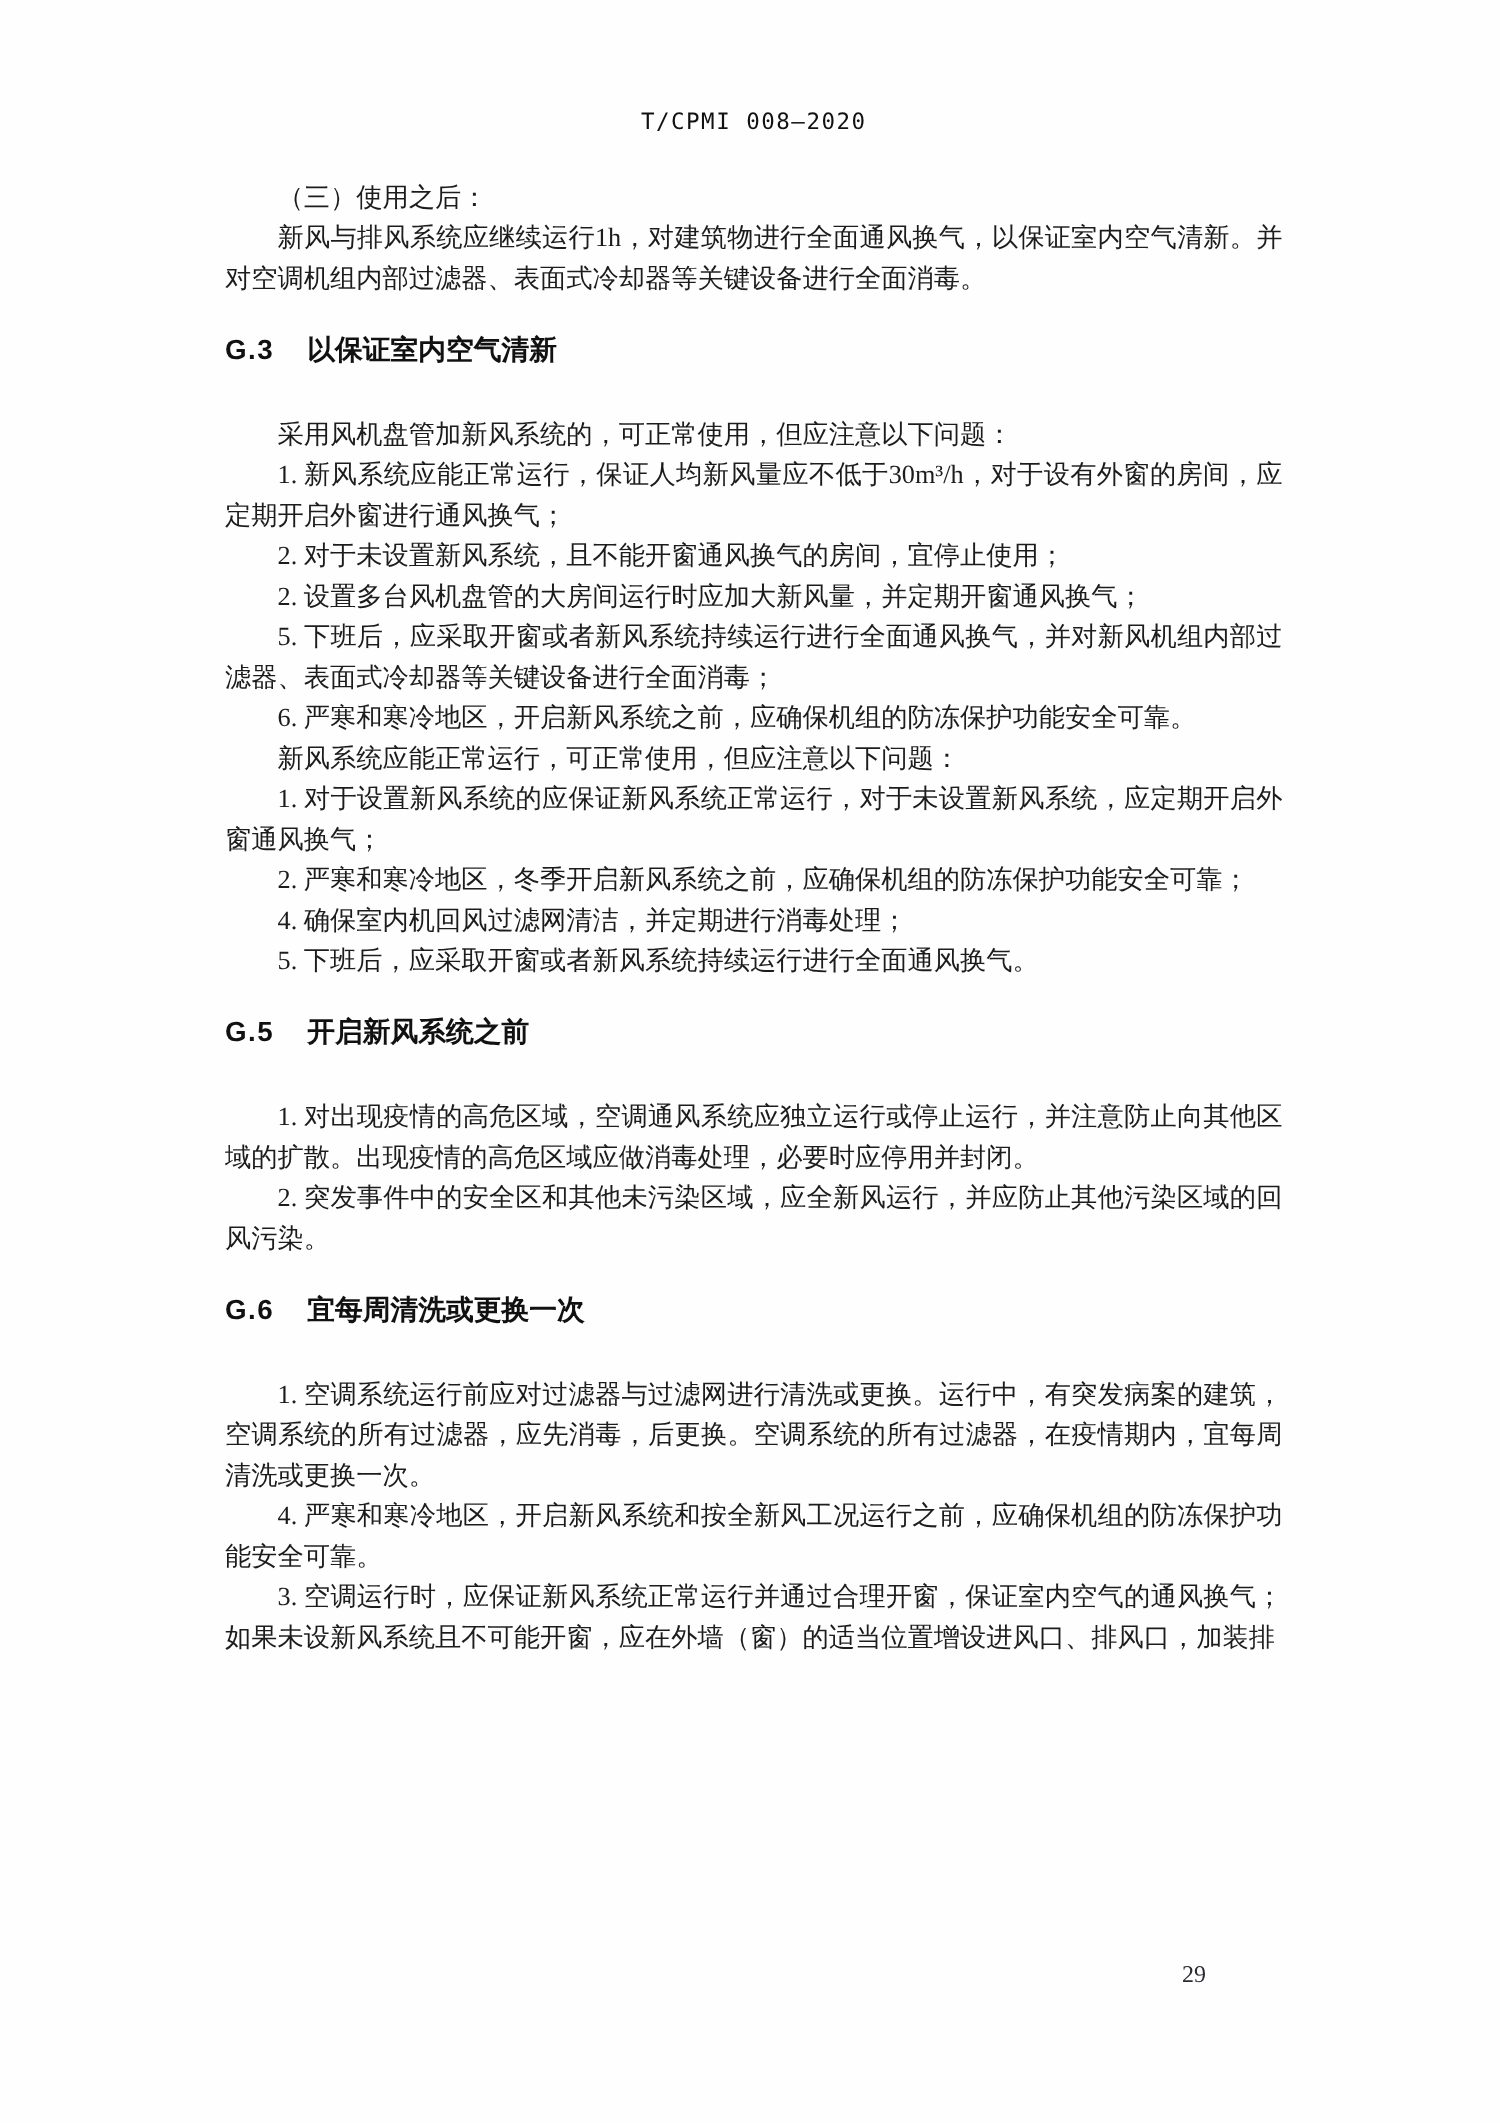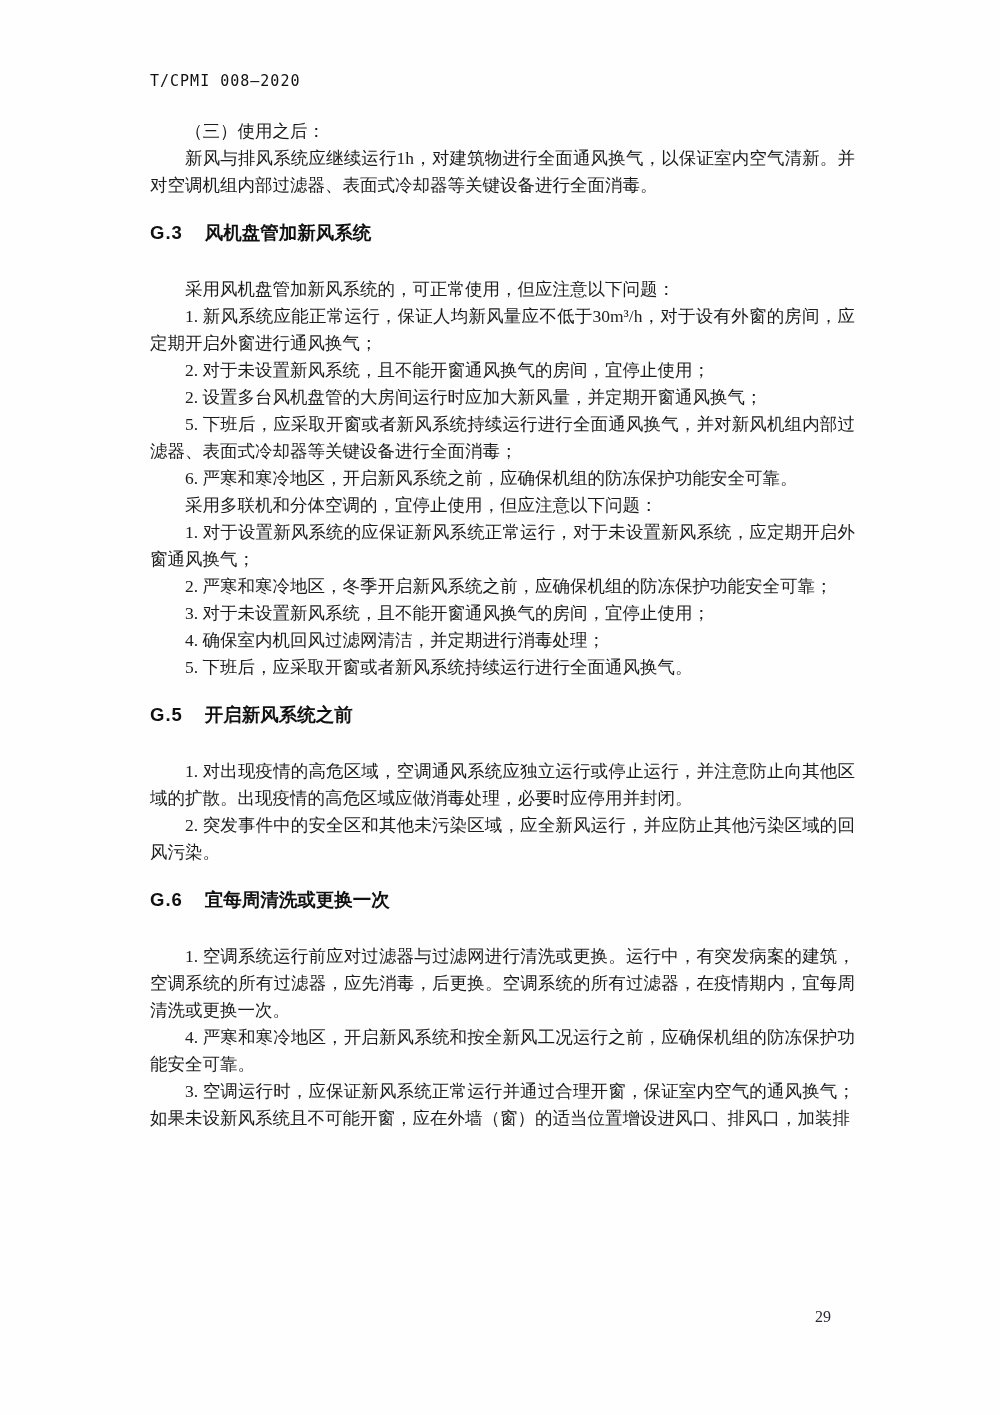--- a/index.html
+++ b/index.html
@@ -14,21 +14,21 @@
     background: #fefefe;
     color: #1c1c1c;
     font-family: "Liberation Serif", "DejaVu Serif", serif;
     overflow: hidden;
   }
   .doc-header {
     position: absolute;
     top: 72px;
     left: 150px;
     width: 705px;
-    text-align: left;
+    text-align: center;
     font-family: "DejaVu Sans Mono", "Liberation Mono", monospace;
     font-size: 15px;
     letter-spacing: 1px;
     color: #111;
   }
   .content {
     position: absolute;
     top: 118px;
     left: 150px;
     width: 705px;
@@ -52,51 +52,49 @@
   .sec-num {
     display: inline-block;
     margin-right: 22px;
     letter-spacing: 1px;
   }
   .page-number {
     position: absolute;
     top: 1308px;
     left: 788px;
     width: 70px;
-    text-align: center;
     font-size: 16px;
     color: #2a2a33;
   }
 </style>
 </head>
 <body>
 
 <div class="sheet">
 
   <div class="doc-header">T/CPMI 008—2020</div>
 
   <div class="content">
 
     <p class="body-para">（三）使用之后：</p>
     <p class="body-para">新风与排风系统应继续运行1h，对建筑物进行全面通风换气，以保证室内空气清新。并对空调机组内部过滤器、表面式冷却器等关键设备进行全面消毒。</p>
 
     <h2 class="section-heading">
-      <span class="sec-num">G.3</span><span class="sec-title">风机盘管加新风系统</span>
+      <span class="sec-num">G.3</span><span class="sec-title">以保证室内空气清新</span>
     </h2>
     <p class="body-para">采用风机盘管加新风系统的，可正常使用，但应注意以下问题：</p>
     <p class="body-para">1. 新风系统应能正常运行，保证人均新风量应不低于30m³/h，对于设有外窗的房间，应定期开启外窗进行通风换气；</p>
     <p class="body-para">2. 对于未设置新风系统，且不能开窗通风换气的房间，宜停止使用；</p>
     <p class="body-para">2. 设置多台风机盘管的大房间运行时应加大新风量，并定期开窗通风换气；</p>
     <p class="body-para">5. 下班后，应采取开窗或者新风系统持续运行进行全面通风换气，并对新风机组内部过滤器、表面式冷却器等关键设备进行全面消毒；</p>
     <p class="body-para">6. 严寒和寒冷地区，开启新风系统之前，应确保机组的防冻保护功能安全可靠。</p>
 
-    <p class="body-para">采用多联机和分体空调的，宜停止使用，但应注意以下问题：</p>
+    <p class="body-para">新风系统应能正常运行，可正常使用，但应注意以下问题：</p>
     <p class="body-para">1. 对于设置新风系统的应保证新风系统正常运行，对于未设置新风系统，应定期开启外窗通风换气；</p>
     <p class="body-para">2. 严寒和寒冷地区，冬季开启新风系统之前，应确保机组的防冻保护功能安全可靠；</p>
-    <p class="body-para">3. 对于未设置新风系统，且不能开窗通风换气的房间，宜停止使用；</p>
     <p class="body-para">4. 确保室内机回风过滤网清洁，并定期进行消毒处理；</p>
     <p class="body-para">5. 下班后，应采取开窗或者新风系统持续运行进行全面通风换气。</p>
 
     <h2 class="section-heading">
       <span class="sec-num">G.5</span><span class="sec-title">开启新风系统之前</span>
     </h2>
     <p class="body-para">1. 对出现疫情的高危区域，空调通风系统应独立运行或停止运行，并注意防止向其他区域的扩散。出现疫情的高危区域应做消毒处理，必要时应停用并封闭。</p>
     <p class="body-para">2. 突发事件中的安全区和其他未污染区域，应全新风运行，并应防止其他污染区域的回风污染。</p>
 
     <h2 class="section-heading">

